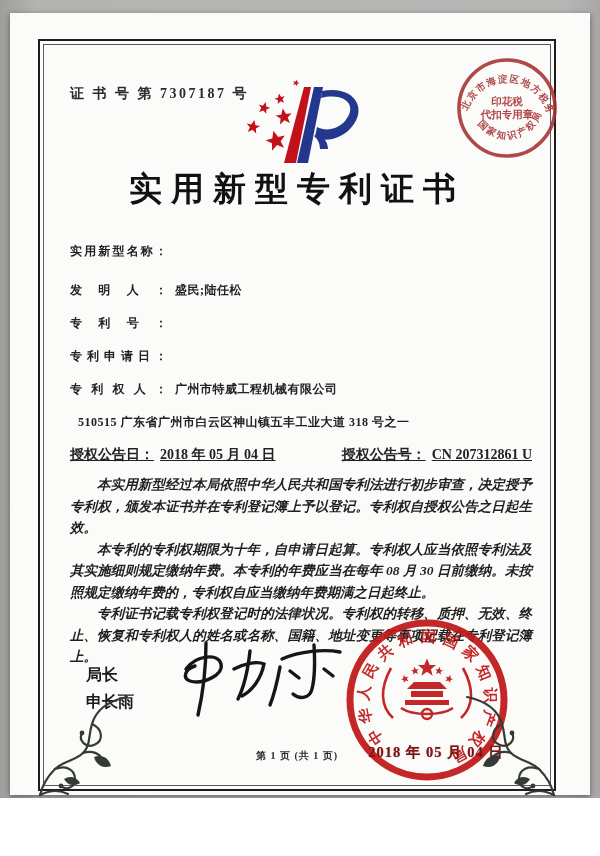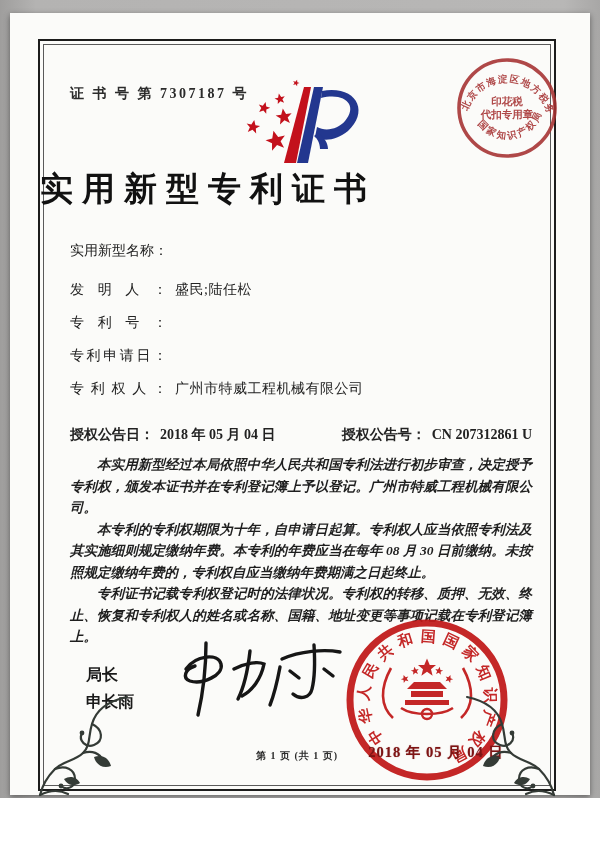--- a/index.html
+++ b/index.html
@@ -4,28 +4,28 @@
 <style>
   * { margin:0; padding:0; box-sizing:border-box; }
   body { width:600px; height:856px; font-family:"Liberation Serif","DejaVu Serif",serif; background:#fff; position:relative; overflow:hidden; }
   .scan-bg { position:absolute; left:0; top:0; width:600px; height:856px; background:#0ea5e9; }
   .scan-gray { position:absolute; left:0; top:0; width:600px; height:798px; background:linear-gradient(90deg,#9f9e9d,#b4b3b2 6%,#b8b7b6 94%,#a8a7a6); }
   .paper { position:absolute; left:10px; top:13px; width:580px; height:782px; background:#fbfbf9; box-shadow:0 2px 6px rgba(0,0,0,.45); }
   .frame { position:absolute; left:28px; top:26px; width:518px; height:752px; border:2.5px solid #1c1c1c; }
   .frame-inner { position:absolute; inset:3px; border:1px solid #5a5a5a; pointer-events:none; }
   .cert-no { position:absolute; left:30px; top:44px; font-size:14px; letter-spacing:2.5px; color:#2b2b2b; font-weight:600; }
   .logo { position:absolute; left:200px; top:34px; width:134px; height:92px; }
-  .title { position:absolute; left:0; top:126px; width:100%; text-align:left; font-size:33px; font-weight:700; letter-spacing:9px; color:#111; }
+  .title { position:absolute; left:0; top:126px; width:100%; text-align:center; font-size:33px; font-weight:700; letter-spacing:9px; color:#111; }
   .content { position:absolute; left:30px; right:22px; top:200px; color:#222; }
-  .fline { display:flex; font-size:14px; line-height:20px; margin-bottom:13px; font-weight:400; }
+  .fline { display:flex; font-size:12px; line-height:20px; margin-bottom:13px; font-weight:700; }
   .fline.first { margin-bottom:19px; }
   .flabel { flex:0 0 97px; text-align:justify; text-align-last:justify; white-space:nowrap; }
   .fvalue { flex:1; margin-left:8px; letter-spacing:.5px; }
   .split { display:flex; justify-content:space-between; font-size:14px; line-height:20px; margin-top:2px; font-weight:600; }
-  .pair { display:flex; }
+  .pair { display:flex;text-decoration:underline; }
   .pair .flabel2 { white-space:nowrap; }
   .pair .fvalue2 { margin-left:6px; }
   .paras { margin-top:9px; }
   .paras p { font-size:13.5px; line-height:21.5px; text-indent:2em; text-align:justify; color:#1f1f1f; font-weight:600; font-style:italic; }
   .signer { position:absolute; left:46px; top:620px; font-size:16px; font-weight:700; line-height:27px; color:#1a1a1a; }
   .signature { position:absolute; left:118px; top:596px; width:200px; height:86px; }
   .seal { position:absolute; left:303px; top:575px; width:168px; height:168px; opacity:.93; }
   .seal-date { position:absolute; left:310px; top:702px; width:172px; text-align:center; font-size:14.5px; font-weight:700; color:#7d1414; letter-spacing:1px; text-shadow:0 0 1px rgba(125,20,20,.6); }
   .page-footer { position:absolute; left:0; bottom:26px; width:100%; text-align:center; font-size:10px; letter-spacing:1px; color:#2b2b2b; font-weight:600; }
   .flourish { position:absolute; width:96px; height:102px; }
@@ -78,34 +78,35 @@
           <span class="flabel">专利号：</span>
         </div>
         <div class="fline">
           <span class="flabel">专利申请日：</span>
         </div>
         <div class="fline">
           <span class="flabel">专利权人：</span>
           <span class="fvalue">广州市特威工程机械有限公司</span>
         </div>
         <div class="fline">
+          <span class="fvalue">510515 广东省广州市白云区神山镇五丰工业大道 318 号之一</span>
         </div>
         <div class="split">
           <span class="pair">
             <span class="flabel2">授权公告日：</span>
             <span class="fvalue2">2018 年 05 月 04 日</span>
           </span>
           <span class="pair">
             <span class="flabel2">授权公告号：</span>
             <span class="fvalue2">CN 207312861 U</span>
           </span>
         </div>
 
         <div class="paras">
-          <p>本实用新型经过本局依照中华人民共和国专利法进行初步审查，决定授予专利权，颁发本证书并在专利登记簿上予以登记。广州市特威工程机械有限公司。</p>
+          <p>本实用新型经过本局依照中华人民共和国专利法进行初步审查，决定授予专利权，颁发本证书并在专利登记簿上予以登记。专利权自授权公告之日起生效。</p>
           <p>本专利的专利权期限为十年，自申请日起算。专利权人应当依照专利法及其实施细则规定缴纳年费。本专利的年费应当在每年 08 月 30 日前缴纳。未按照规定缴纳年费的，专利权自应当缴纳年费期满之日起终止。</p>
           <p>专利证书记载专利权登记时的法律状况。专利权的转移、质押、无效、终止、恢复和专利权人的姓名或名称、国籍、地址变更等事项记载在专利登记簿上。</p>
         </div>
       </div>
 
       <div class="signer">
         <div>局长</div>
         <div>申长雨</div>
       </div>
 

